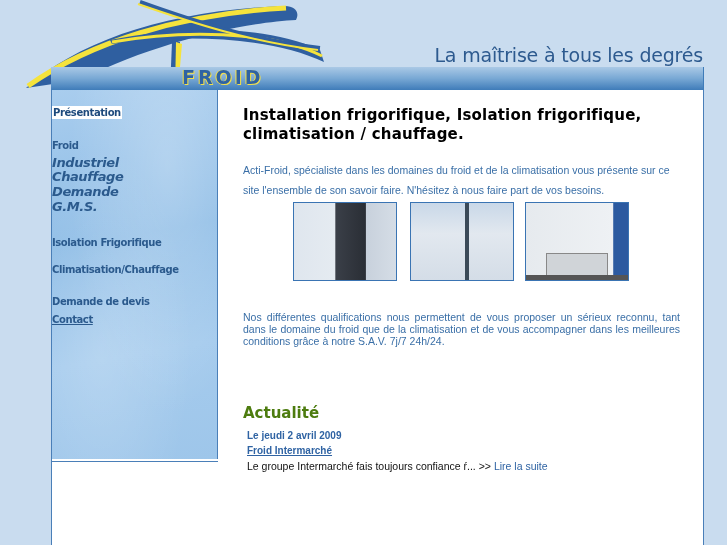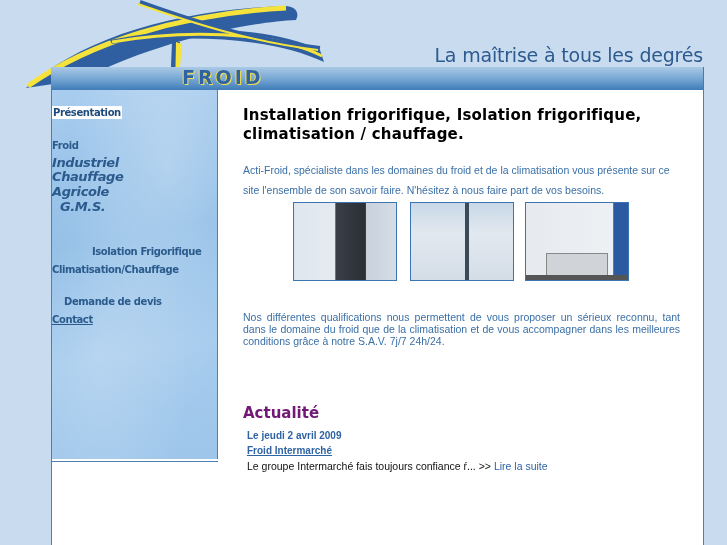--- a/index.html
+++ b/index.html
@@ -80,21 +80,21 @@
   .p2::after { content:""; position:absolute; left:54px; top:0; width:4px; height:79px; background:#3b4a58; }
   .p3 { left: 232px; background: linear-gradient(90deg, #e6eaee 0%, #eef1f4 85%, #2c5aa0 86%, #2c5aa0 100%); }
   .p3::before { content:""; position:absolute; left:20px; top:50px; width:60px; height:25px; background:#d0d4d8; border:1px solid #888; }
   .p3::after { content:""; position:absolute; left:0; top:72px; width:104px; height:7px; background:#555; }
   .qualif {
     position: absolute; left: 0; top: 221px; width: 437px;
     font-size: 10.5px; line-height: 12px; color: #3a6fa7; text-align: justify;
   }
   .news-title {
     position: absolute; left: 0; top: 314px;
-    font-family: "DejaVu Sans", sans-serif; font-size: 15px; color: #701a75;
+    font-family: "DejaVu Sans", sans-serif; font-size: 15px; color: #4d7c0f;
   }
   .news-date, .news-head {
     position: absolute; left: 4px; font-size: 10px; font-weight: bold; color: #2f63a3;
     white-space: nowrap;
   }
   .news-date { top: 340px; }
   .news-head { top: 355px; }
   .news-body {
     position: absolute; left: 4px; top: 370px; font-size: 10.5px; color: #111; white-space: nowrap;
   }
@@ -122,25 +122,25 @@
   <div class="tagline">La maîtrise à tous les degrés</div>
 </div>
 
 <div class="frame">
   <div class="sidebar">
     <nav class="nav">
       <a class="active" style="top:16px;" href="#">Présentation</a>
       <a class="main" style="top:50px;" href="#">Froid</a>
       <a class="sub" style="top:65px;" href="#">Industriel</a>
       <a class="sub" style="top:79px;" href="#">Chauffage</a>
-      <a class="sub" style="top:94px;" href="#">Agricole</a>
-      <a class="sub" style="top:109px;margin-left:8px;" href="#">G.M.S.</a>
-      <a class="main" style="top:156px;padding-left:40px;" href="#">Isolation Frigorifique</a>
+      <a class="sub" style="top:94px;" href="#">Demande</a>
+      <a class="sub" style="top:109px;" href="#">G.M.S.</a>
+      <a class="main" style="top:147px;" href="#">Isolation Frigorifique</a>
       <a class="main" style="top:174px;" href="#">Climatisation/Chauffage</a>
-      <a class="main" style="top:206px;margin-left:12px;" href="#">Demande de devis</a>
+      <a class="main" style="top:206px;" href="#">Demande de devis</a>
       <a class="main" style="top:224px;text-decoration:underline;" href="#">Contact</a>
     </nav>
     <div class="sidebar-divider"></div>
   </div>
 
   <div class="content">
     <h1 class="page-title">Installation frigorifique, Isolation frigorifique, climatisation / chauffage.</h1>
     <p class="intro">Acti-Froid, spécialiste dans les domaines du froid et de la climatisation vous présente sur ce site l'ensemble de son savoir faire. N'hésitez à nous faire part de vos besoins.</p>
     <div class="photos">
       <div class="photo p1"></div>

